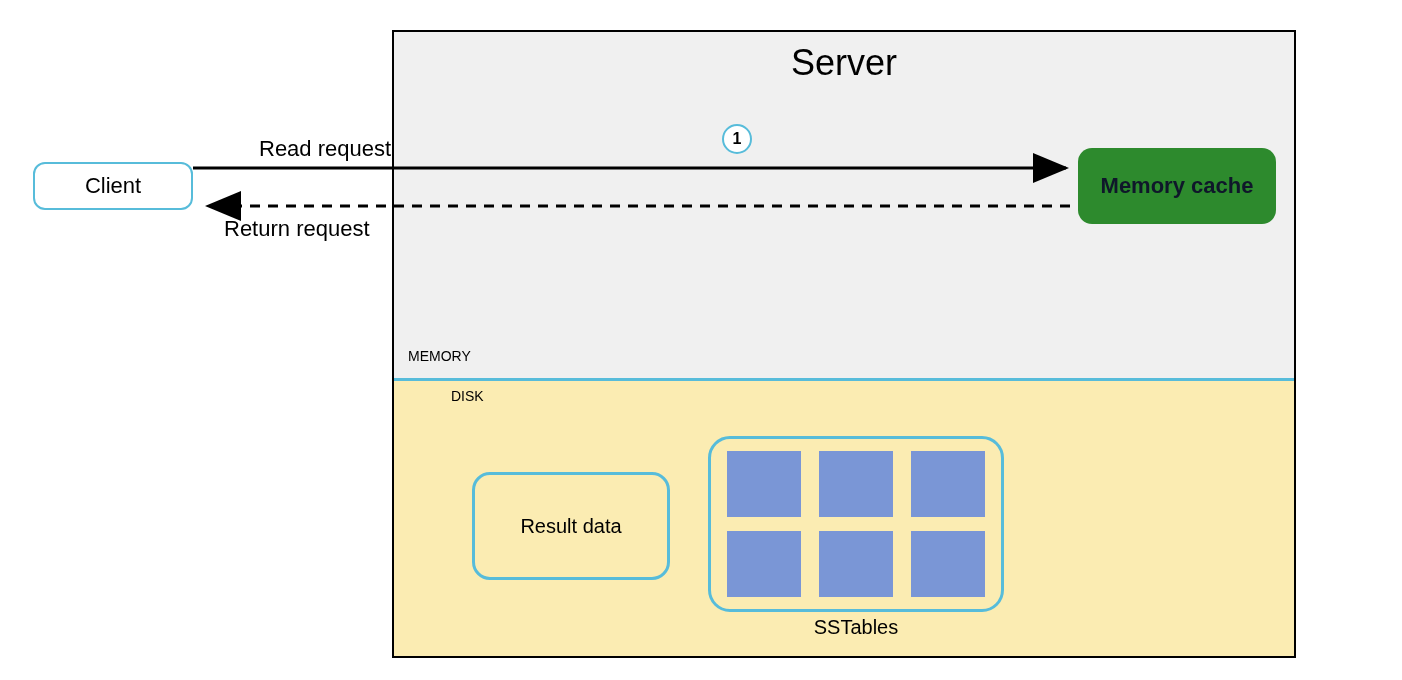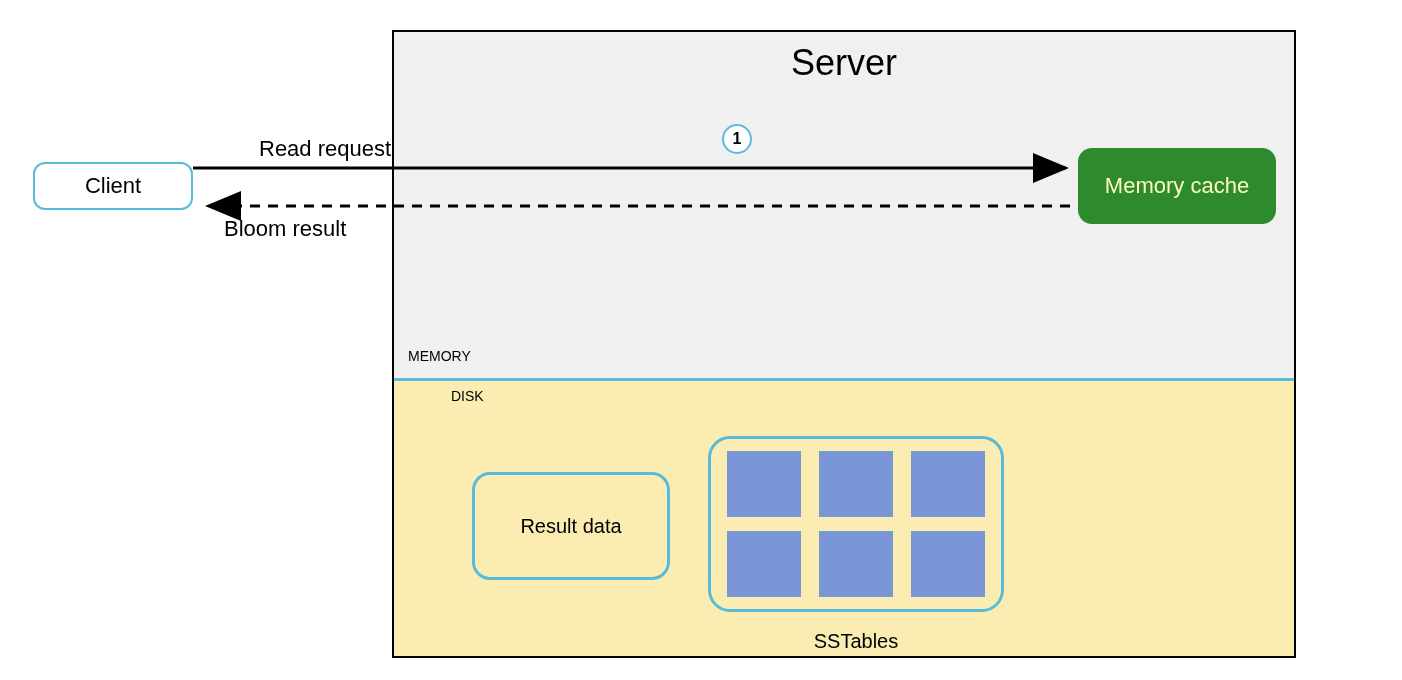--- a/index.html
+++ b/index.html
@@ -37,26 +37,27 @@
     border: 2px solid #57bcda;
     border-radius: 12px;
     background: #fff;
     display: flex;
     align-items: center;
     justify-content: center;
     font-size: 22px;
   }
   .mem-cache {
     background: #2d8a2d;
-    color: #fef9c3;
+    color: #0f172a;
     border-radius: 14px;
     display: flex;
     align-items: center;
     justify-content: center;
     font-size: 22px;
+    font-weight: bold;
   }
   .rounded-box {
     border: 3px solid #57bcda;
     border-radius: 18px;
     display: flex;
     align-items: center;
     justify-content: center;
     font-size: 20px;
   }
   .sstables-box {
@@ -128,34 +129,34 @@
         <path d="M0,0 L12,5 L0,10 Z" fill="#000"></path>
       </marker>
     </defs>
 
     <line x1="193" y1="168" x2="1066" y2="168" stroke="#000" stroke-width="3" marker-end="url(#arrowhead)"></line>
 
     <line x1="1070" y1="206" x2="208" y2="206" stroke="#000" stroke-width="3" stroke-dasharray="10 8" marker-end="url(#arrowhead)"></line>
   </svg>
 
   <div class="abs arrow-label" style="left:224px; top:136px;margin-left:35px;">Read request</div>
-  <div class="abs arrow-label" style="left:224px; top:216px;">Bloom result</div>
+  <div class="abs arrow-label" style="left:224px; top:216px;">Return request</div>
 
   <div class="abs step-circle" style="left:722px; top:124px;">
     <span>1</span>
   </div>
 
   <div class="abs rounded-box" style="left:454px; top:472px; width:198px; height:108px;margin-left:18px;">
     <span>Result data</span>
   </div>
 
   <div class="abs sstables-box" style="left:708px; top:436px; width:296px; height:176px;">
     <div class="sstable-cell"></div>
     <div class="sstable-cell"></div>
     <div class="sstable-cell"></div>
     <div class="sstable-cell"></div>
     <div class="sstable-cell"></div>
     <div class="sstable-cell"></div>
   </div>
-  <div class="abs sstables-label" style="left:708px; top:630px; width:296px; text-align:center;">SSTables</div>
+  <div class="abs sstables-label" style="left:708px; top:616px; width:296px; text-align:center;">SSTables</div>
 
 
 </div>
 
 </body></html>

